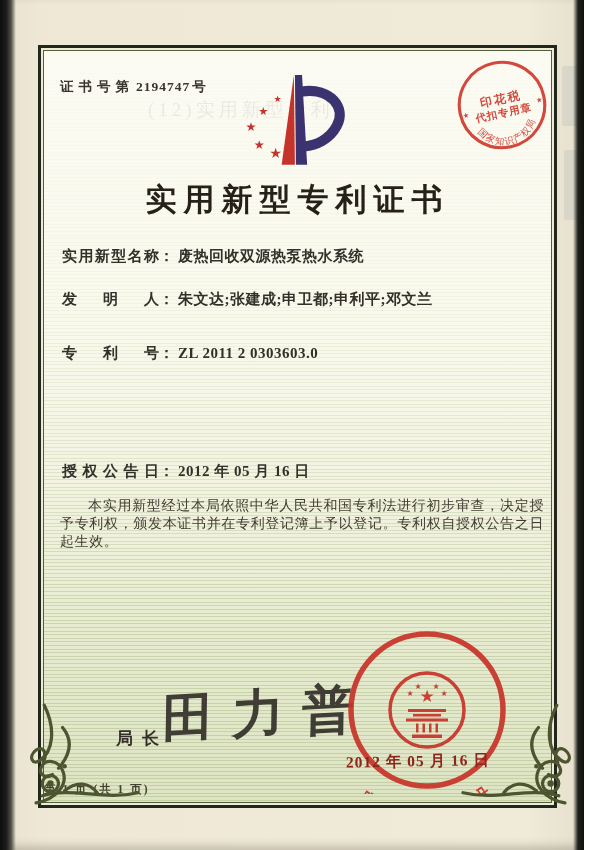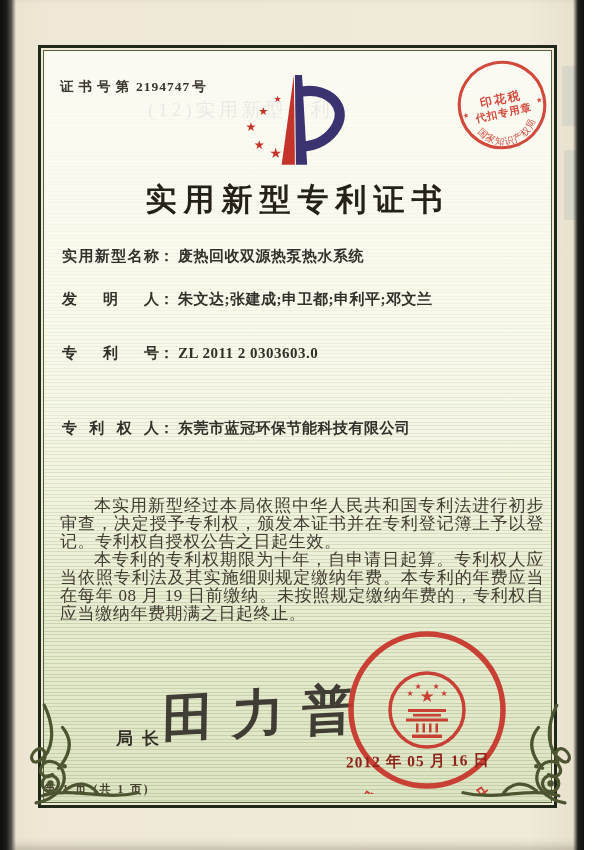--- a/index.html
+++ b/index.html
@@ -56,21 +56,21 @@
   
   .field { left:18px; width:480px; font-size:15px; color:#33302a; font-weight:600; white-space:nowrap; z-index:4; }
   .f1{top:196px;} .f2{top:239px;} .f3{top:282px;margin-top:11px;} .f4{top:325px;} .f5{top:368px;} .f6{top:411px;}
   .f-label { display:inline-block; width:97px; text-align:justify; text-align-last:justify; vertical-align:top;font-family:Liberation Mono, monospace; }
   .f-colon { display:inline-block; margin:0 4px 0 0; }
   .f-value { letter-spacing:.5px; }
 
   
   .body-text { left:16px; top:446px; width:484px; z-index:4; color:#413b31; }
   .body-text p {
-    font-size:17px; line-height:18px; letter-spacing:.6px;
+    font-size:14px; line-height:18px; letter-spacing:.6px;
     text-align:justify; text-indent:2em; margin:0;
   }
 
   
   .director-label { left:72px; top:676px; font-size:17px; font-weight:600; letter-spacing:9px; color:#35302a; z-index:4; white-space:nowrap;}
   .signature {
     left:118px; top:628px; font-size:52px; font-weight:700; color:#2c2723; z-index:4;
     letter-spacing:18px; transform:rotate(-3deg) skewX(-4deg); white-space:nowrap; opacity:.88;
   }
 
@@ -143,27 +143,26 @@
 
       <div class="field f1">
         <span class="f-label">实用新型名称</span><span class="f-colon">：</span><span class="f-value">废热回收双源热泵热水系统</span>
       </div>
       <div class="field f2">
         <span class="f-label">发明人</span><span class="f-colon">：</span><span class="f-value">朱文达;张建成;申卫都;申利平;邓文兰</span>
       </div>
       <div class="field f3">
         <span class="f-label">专利号</span><span class="f-colon">：</span><span class="f-value">ZL 2011 2 0303603.0</span>
       </div>
-      <div class="field f5">
-        <span class="f-label">专利权人</span><span class="f-colon">：</span><span class="f-value">东莞市蓝冠环保节能科技有限公司</span>
+      <div class="field f6">
+        <span class="f-label">授权公告日</span><span class="f-colon">：</span><span class="f-value">2012 年 05 月 16 日</span>
       </div>
 
       <div class="body-text">
         <p>本实用新型经过本局依照中华人民共和国专利法进行初步审查，决定授予专利权，颁发本证书并在专利登记簿上予以登记。专利权自授权公告之日起生效。</p>
-        <p>本专利的专利权期限为十年，自申请日起算。专利权人应当依照专利法及其实施细则规定缴纳年费。本专利的年费应当在每年 08 月 19 日前缴纳。未按照规定缴纳年费的，专利权自应当缴纳年费期满之日起终止。</p>
       </div>
 
       <div class="director-label">局长</div>
       <div class="signature">田力普</div>
 
       <svg class="office-seal" viewBox="-84 -84 168 168">
         <defs>
           <path id="sealRing" d="M 0,62 A 62,62 0 1 1 -0.02,62" fill="none"></path>
         </defs>
         <circle r="76" fill="none" stroke="#c8342a" stroke-width="5.5"></circle>

